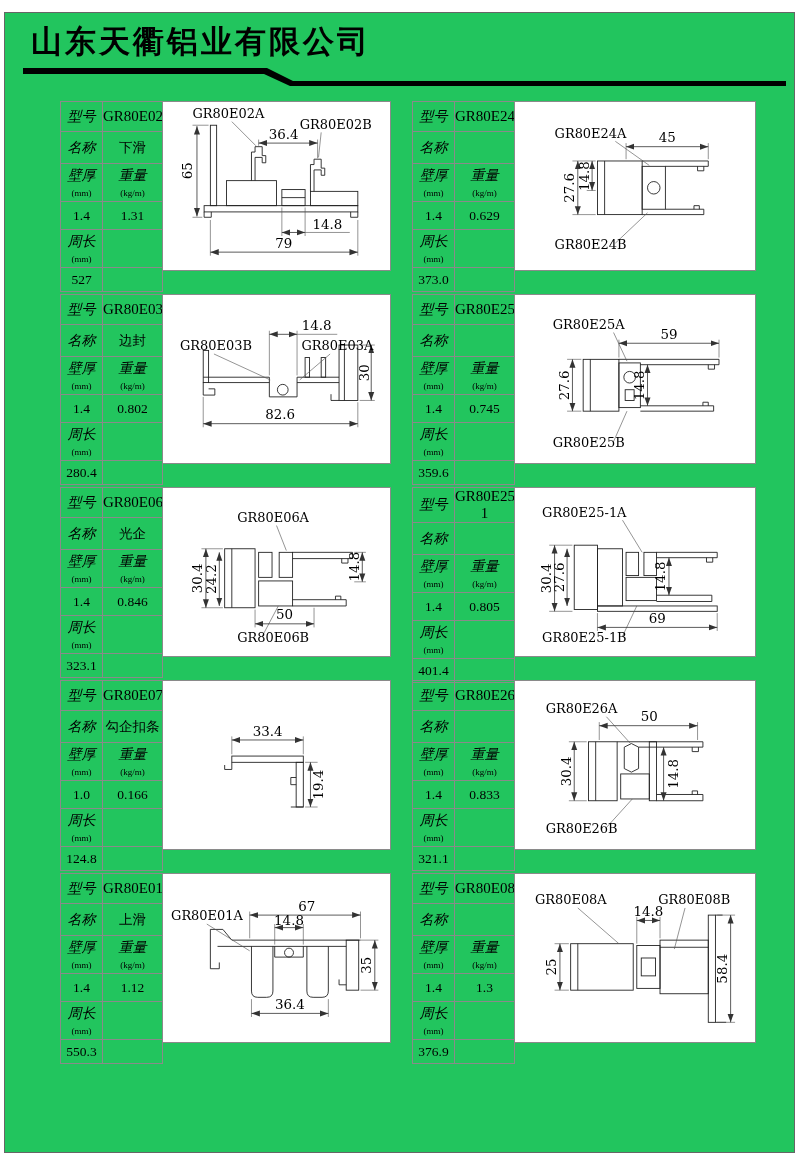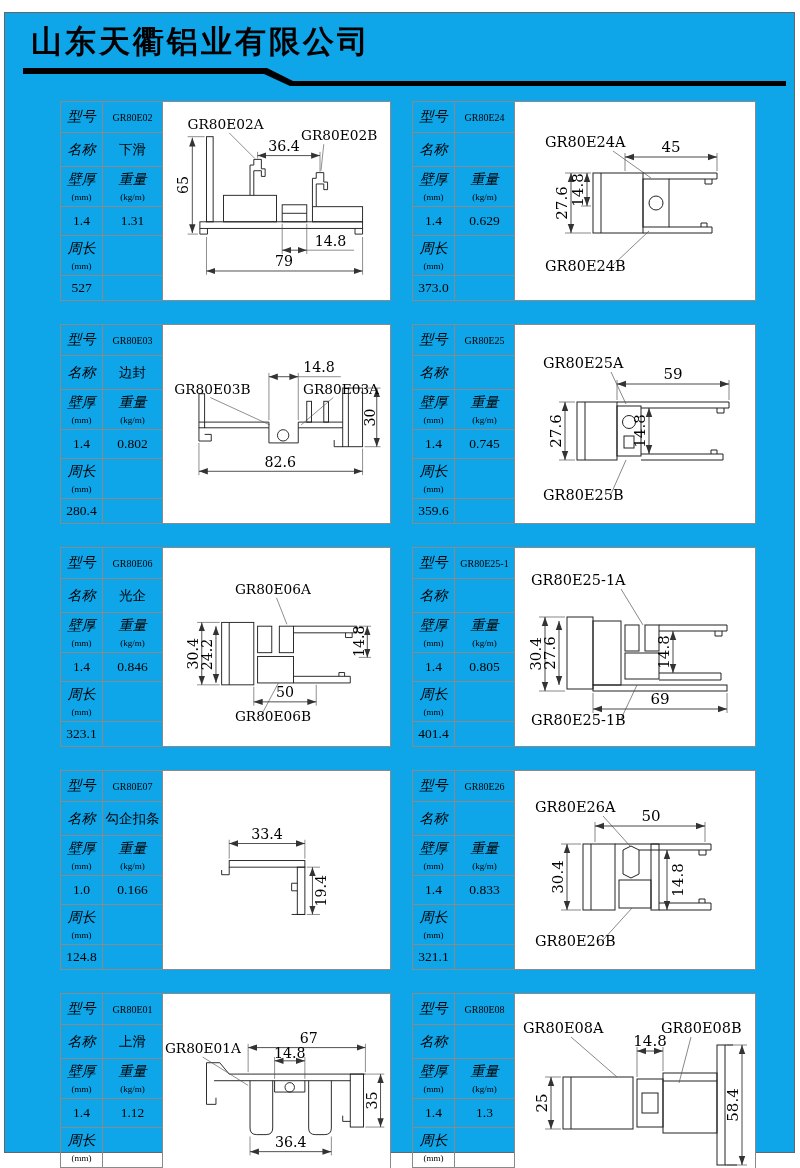--- a/index.html
+++ b/index.html
@@ -1,30 +1,30 @@
 <!DOCTYPE html>
 <html><head>
 <meta charset="utf-8">
 <style>
   html,body{margin:0;padding:0;background:#fff;}
   body{width:800px;height:1168px;position:relative;font-family:"Liberation Serif","DejaVu Serif",serif;color:#000;}
-  .frame{position:absolute;left:4px;top:12px;width:789px;height:1139px;border:1px solid #666;background:#0ea5e9;}
+  .frame{position:absolute;left:4px;top:12px;width:789px;height:1139px;border:1px solid #666;background:#22c55e;}
   .company{position:absolute;left:26px;top:8px;font-size:31px;font-weight:bold;letter-spacing:3px;white-space:nowrap;}
   .subtitle{position:absolute;right:8px;top:40px;font-size:17px;letter-spacing:1px;white-space:nowrap;}
   .rule-svg{position:absolute;left:0;top:52px;width:786px;height:28px;}
   .grid{position:absolute;left:47px;top:88px;width:704px;display:grid;grid-template-columns:339px 352px;column-gap:13px;row-gap:23px;}
-  .cell{height:200px;display:flex;padding-left:8px;}
+  .cell{height:170px;display:flex;padding-left:8px;}
   table.spec{border-collapse:collapse;table-layout:fixed;width:103px;flex:0 0 103px;font-size:14px;}
   table.spec td{border:1px solid #8a8a8a;text-align:center;vertical-align:middle;padding:0;overflow:hidden;}
   td.c1{width:41px;}
   tr.r1{height:30px;} tr.r2{height:32px;} tr.r3{height:38px;} tr.r4{height:28px;} tr.r5{height:38px;} tr.r6{height:24px;}
   .lab{font-size:14px;font-style:italic;}
   .lab small{display:block;font-size:9px;font-style:normal;line-height:1;margin-top:4px;}
   .val{font-size:13.5px;}
-  .model{font-size:10px;}
+  .model{font-size:15px;}
   .draw{flex:1;border:1px solid #8a8a8a;border-left:none;background:#fff;}
   .draw svg{display:block;width:100%;height:100%;}
   
   .pf{stroke:#222;stroke-width:1;fill:none;stroke-linejoin:miter;}
   .ext{stroke:#555;stroke-width:0.7;fill:none;}
   .dl{stroke:#333;stroke-width:0.9;fill:none;marker-start:url(#aS);marker-end:url(#aE);}
   text.d{font-family:"DejaVu Serif",serif;font-size:15px;fill:#000;}
   text.l{font-family:"DejaVu Serif",serif;font-size:14.5px;fill:#000;}
 </style>
 </head>

